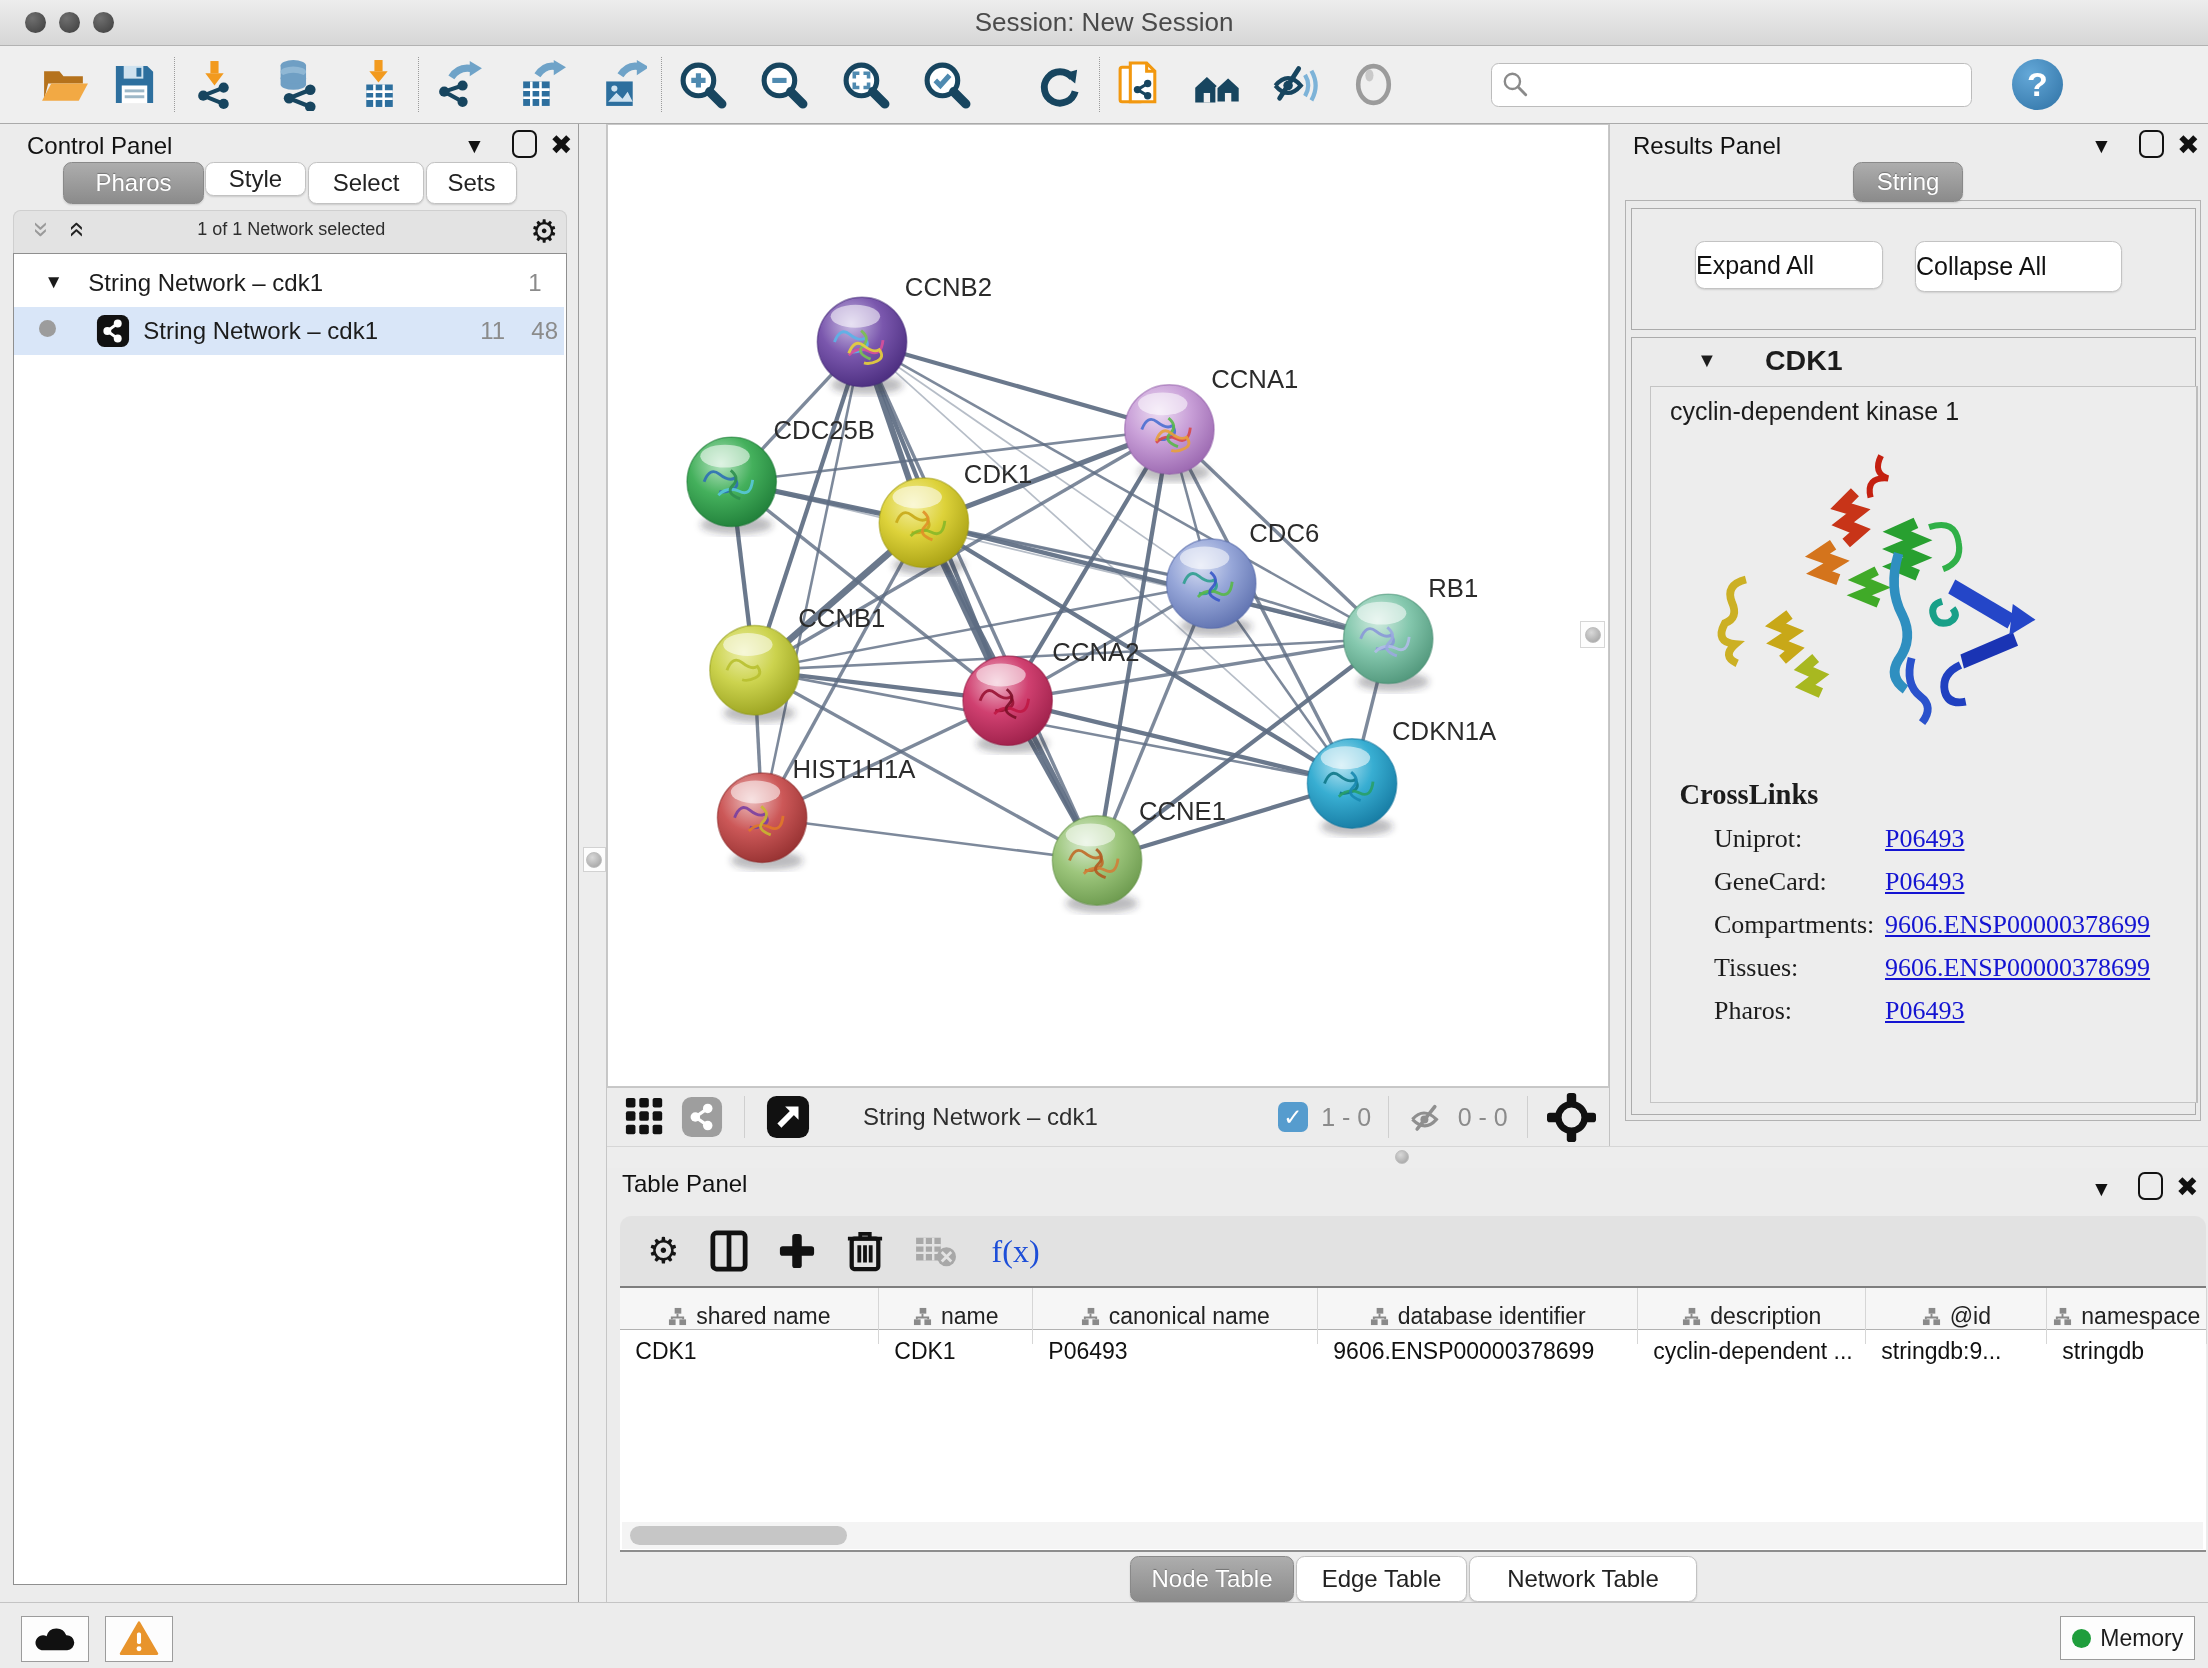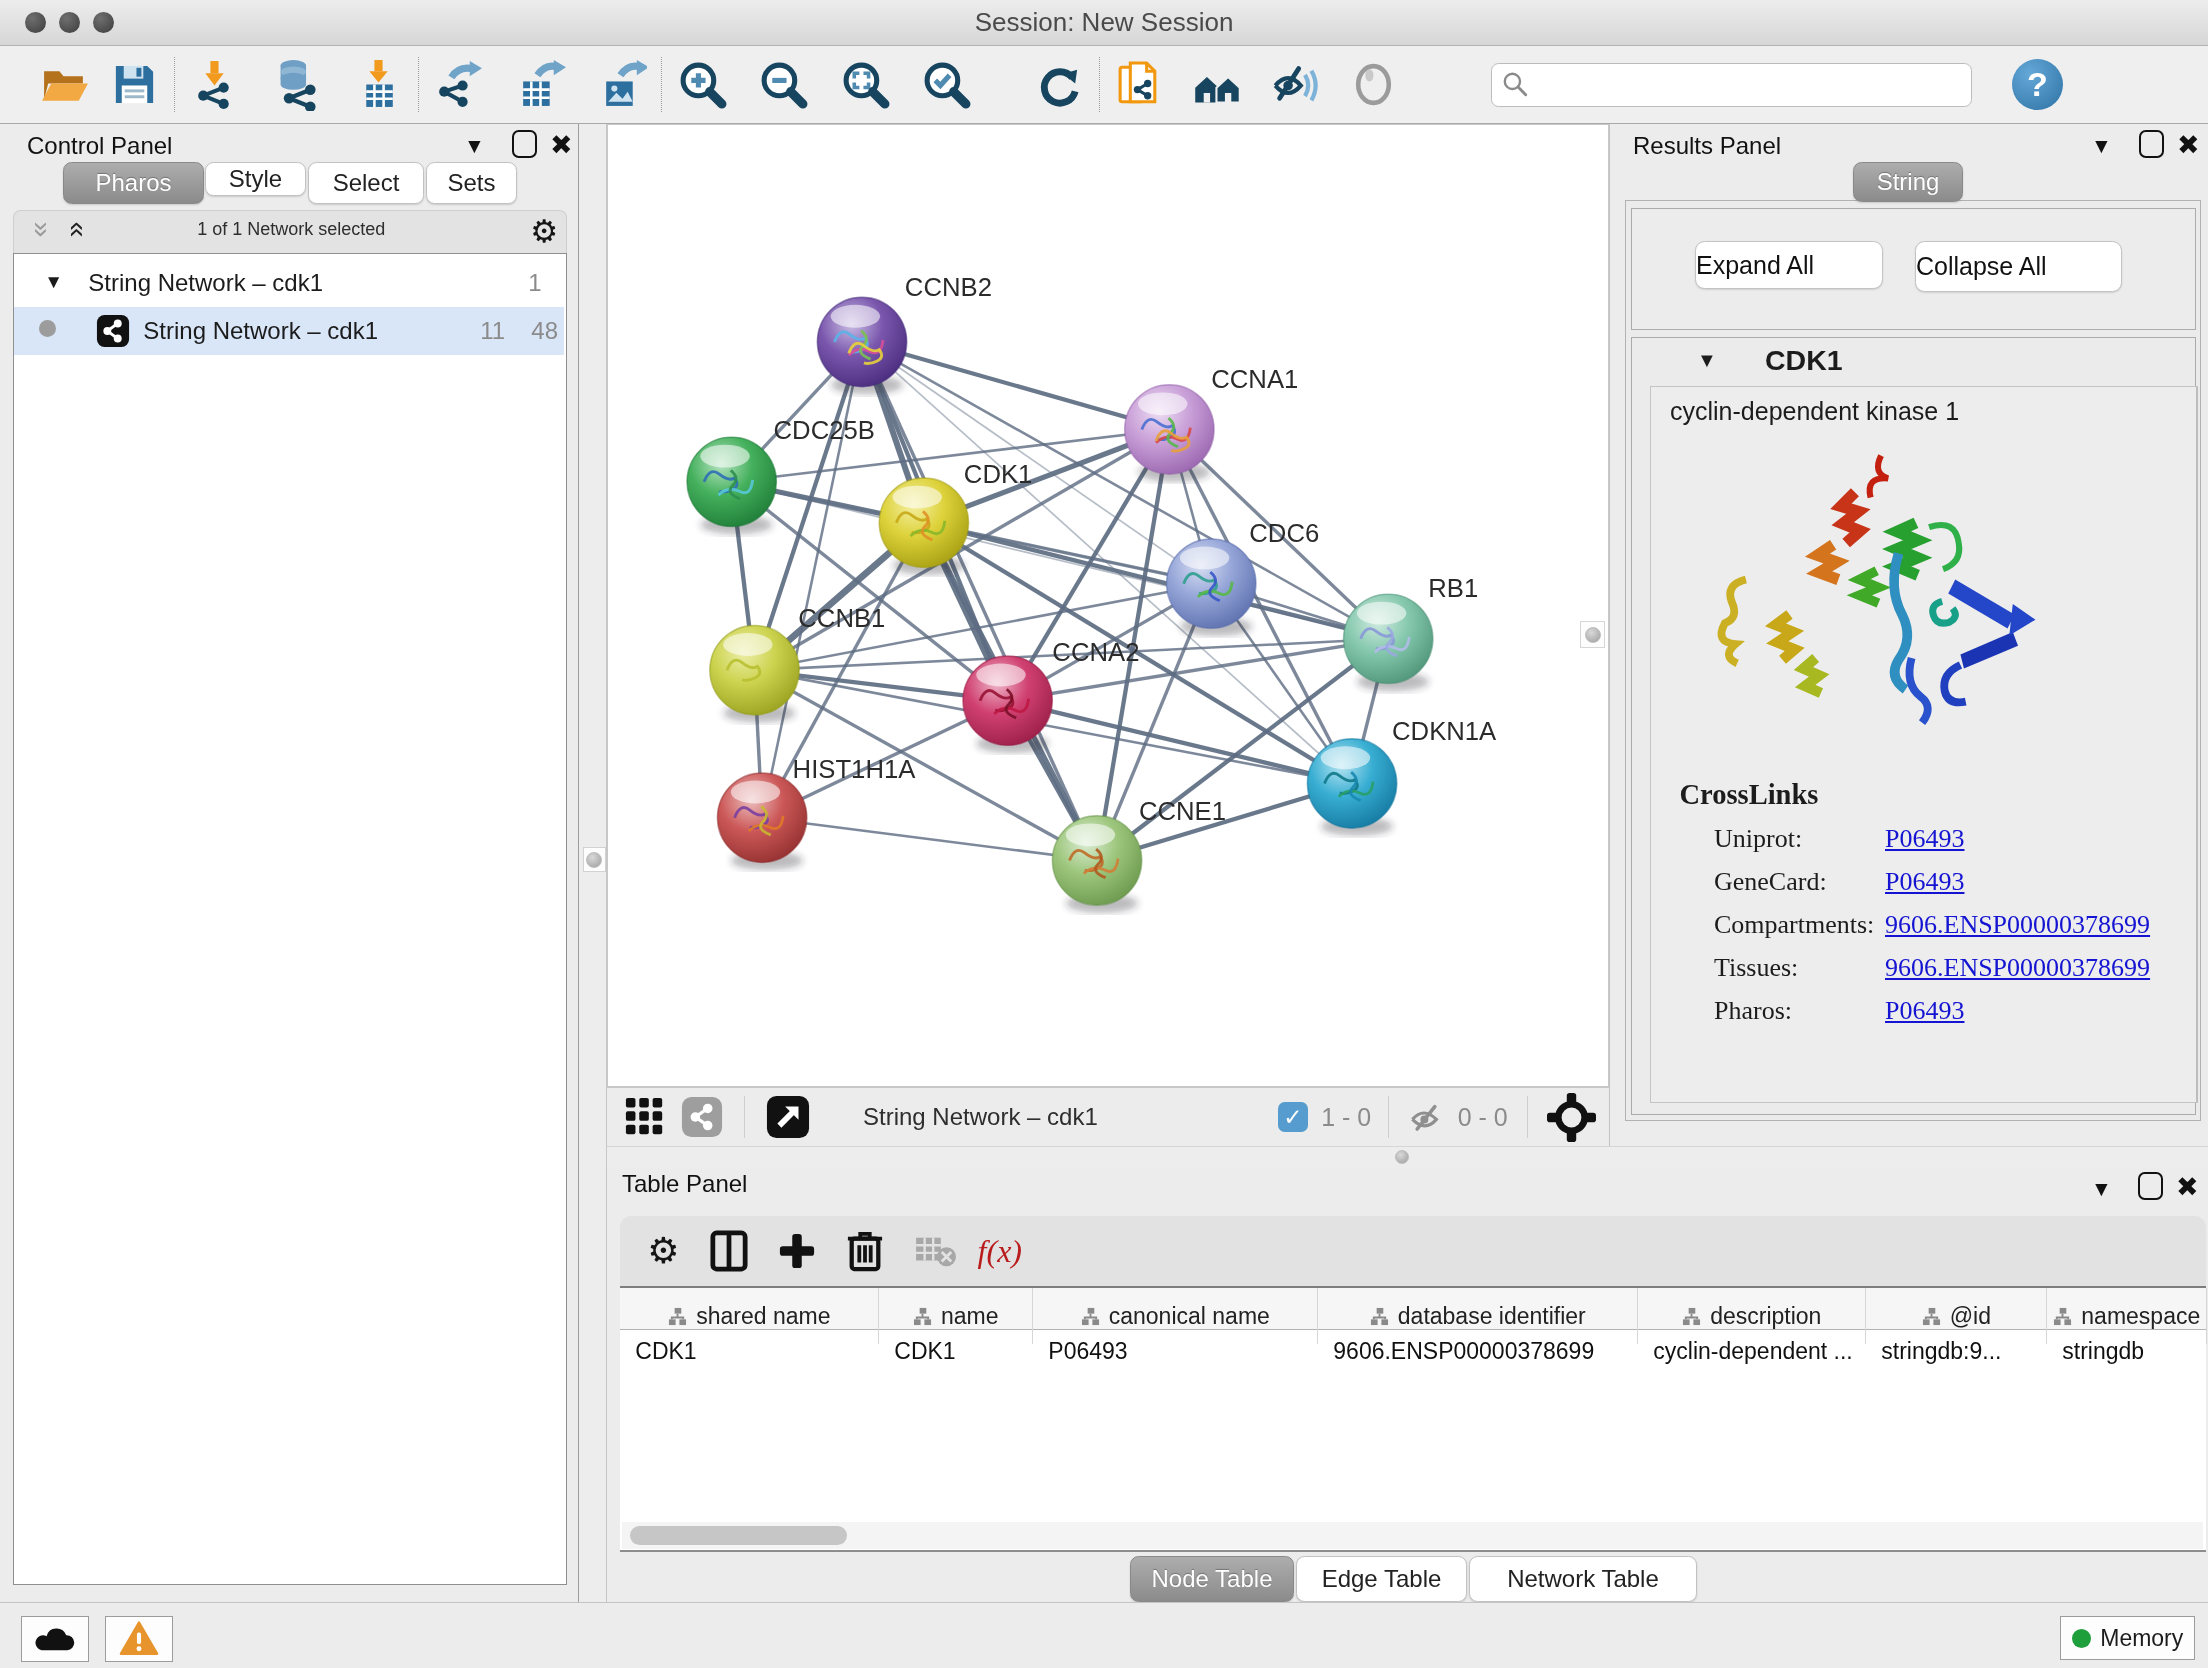--- a/index.html
+++ b/index.html
@@ -593,21 +593,21 @@
       <svg style="margin-left:30px" width="38" height="44" viewBox="0 0 40 46">
         <rect x="6" y="10" width="28" height="32" rx="3" fill="none" stroke="#111" stroke-width="4.5"></rect>
         <path d="M2 10 h36 M15 10 v-5 h10 v5 M14 17 v18 M20 17 v18 M26 17 v18" stroke="#111" stroke-width="4" fill="none"></path>
       </svg>
       <svg style="margin-left:30px" width="46" height="38" viewBox="0 0 48 40">
         <rect x="2" y="6" width="26" height="24" fill="#a8a8a8"></rect>
           <path d="M2 14 h26 M2 22 h26 M11 6 v24 M20 6 v24" stroke="#e2e2e2" stroke-width="2.5"></path>
         <circle cx="34" cy="26" r="10" fill="#a8a8a8"></circle>
           <path d="M29 21 l10 10 M39 21 l-10 10" stroke="#e2e2e2" stroke-width="3"></path>
       </svg>
-      <span class="serif" style="margin-left:18px;font-size:32px;font-style:italic;color:#b91c1c">f(x)</span>
+      <span class="serif" style="margin-left:32px;font-size:32px;color:#1d4ed8">f(x)</span>
     </div>
 
     <div class="abs" style="left:13.3px;top:118px;width:1586px;height:266px;background:#fff;border-top:2.9px solid #7e7e7e;border-bottom:2.9px solid #8d8d8d">
       <div class="abs" style="left:0;top:0;width:1586px;height:42px;background:#f6f6f6;border-bottom:1.9px solid #b2b2b2"></div>
 
       <div class="th" style="left:0;width:259px">
           <svg width="19" height="19" viewBox="0 0 20 20">
             <g fill="#8a8a8a">
               <rect x="7" y="1" width="7" height="6"></rect>
               <rect x="1" y="13" width="7" height="6"></rect>

